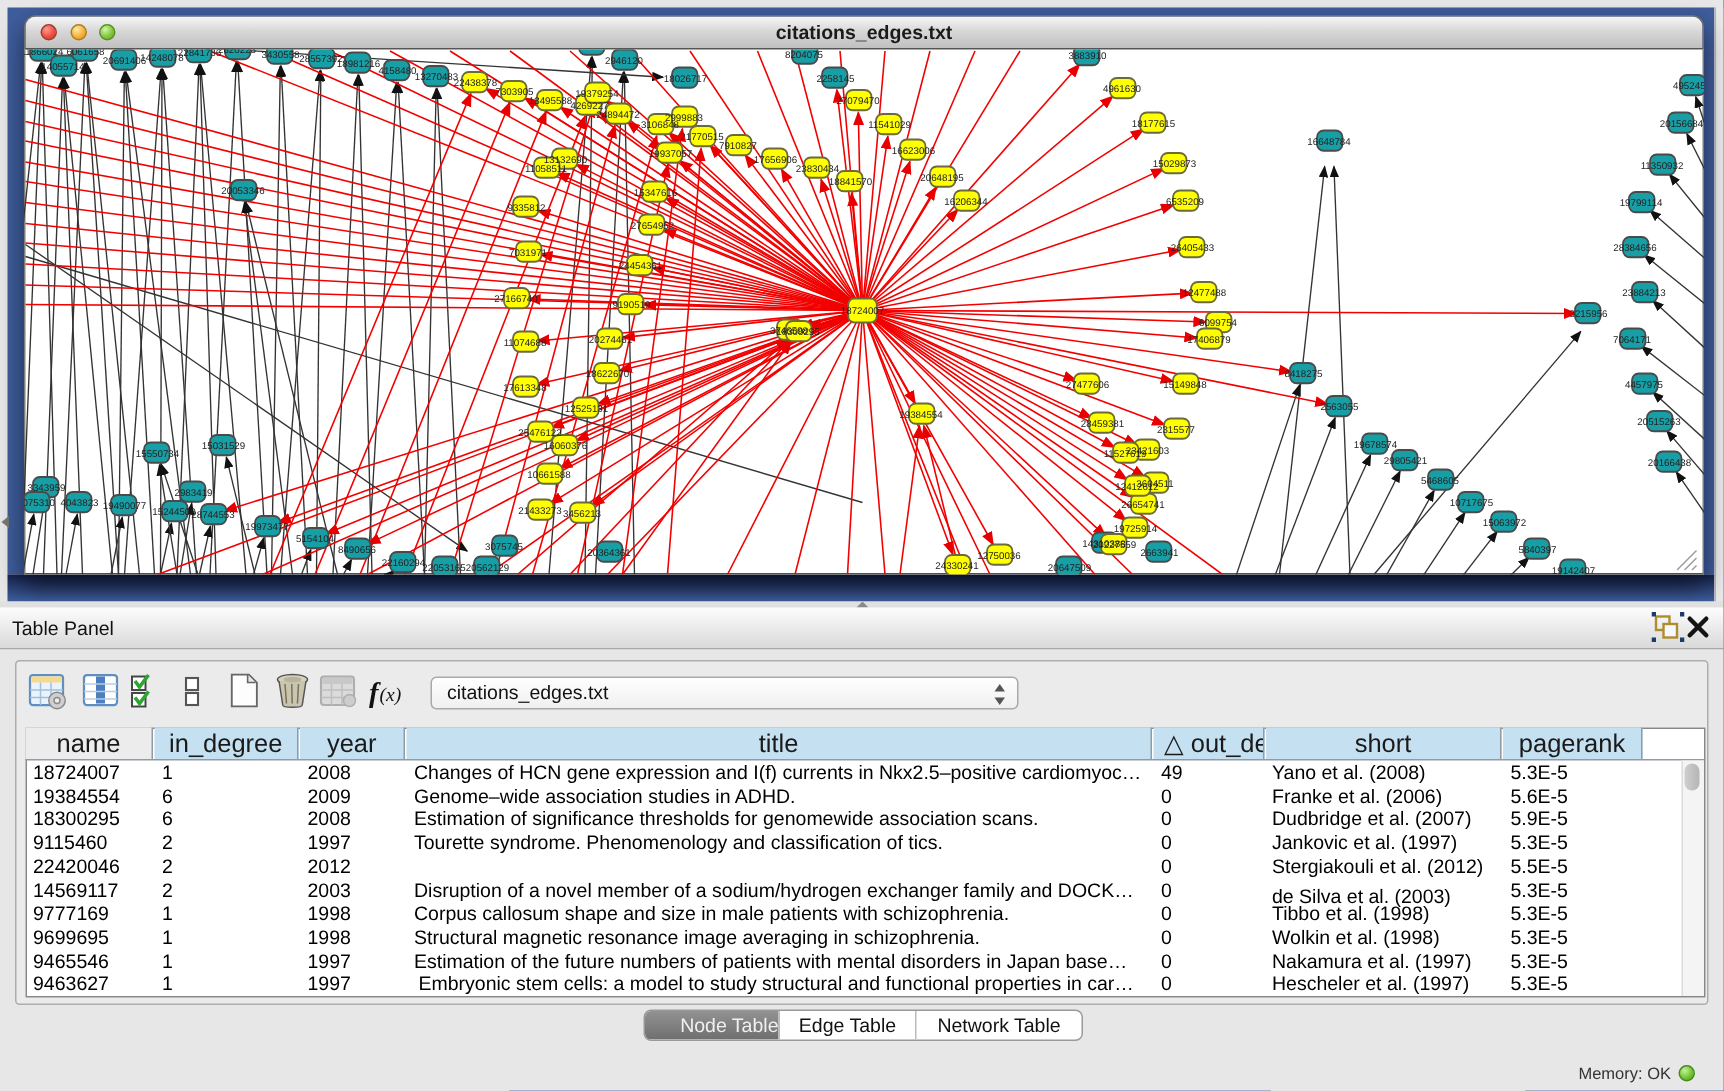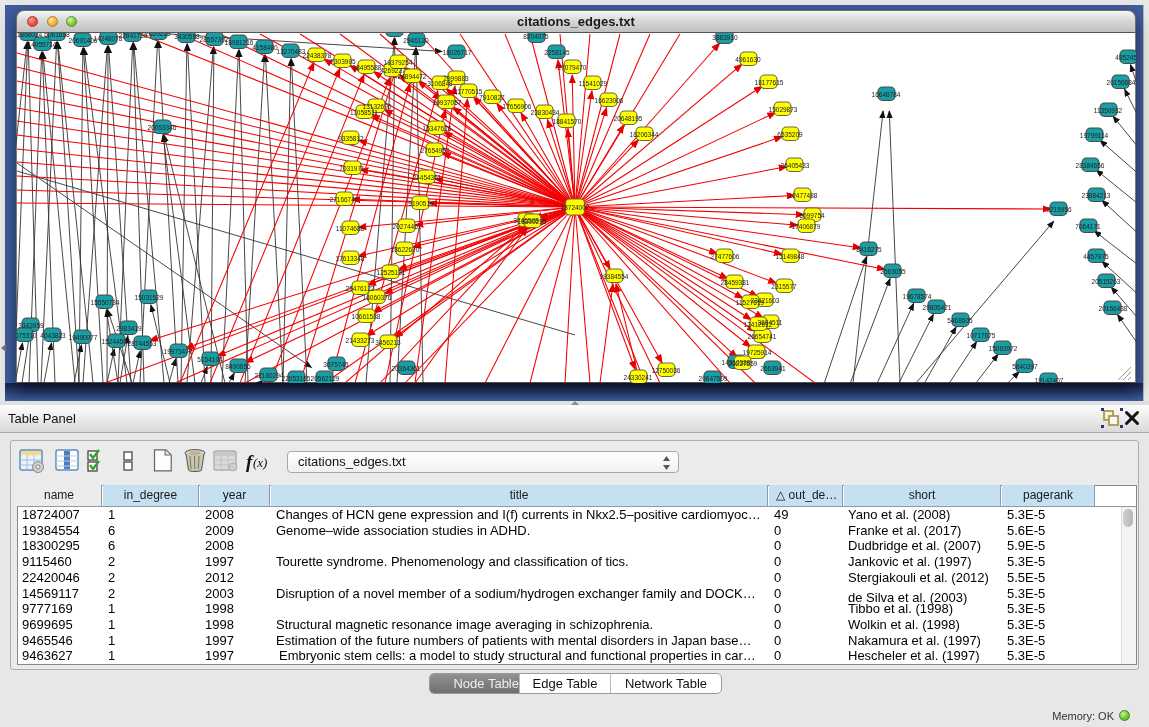--- a/index.html
+++ b/index.html
@@ -574,21 +574,21 @@
       <text x="7" y="19" font-family="Liberation Serif,serif" font-style="italic" font-size="13" fill="#111">(x)</text>
     </g>
 </svg>
 <div class="abs" style="left:287px;top:451px;width:392px;height:22px;background:linear-gradient(#ffffff,#f0f0f0);border:1px solid #a9a9a9;border-radius:4px;font-size:13px;line-height:20px;color:#111;padding-left:10px">citations_edges.txt
   <svg style="position:absolute;right:7px;top:4px" width="9" height="14" viewBox="0 0 9 14">
       <path d="M4.5 0L8 5H1z" fill="#555"></path>
       <path d="M4.5 14L1 9h7z" fill="#555"></path>
     </svg>
 </div>
 <div class="abs" style="left:17px;top:485px;width:1120px;height:180px;background:#fff;border:1px solid #888"></div>
-<div class="abs" style="left:17px;top:485px;width:1120px;height:22px;font-size:12px;color:#1a1a1a;border-bottom:1px solid #8f9ca5">
+<div class="abs" style="left:17px;top:485px;width:1120px;height:22px;font-size:17px;color:#1a1a1a;border-bottom:1px solid #8f9ca5">
     <div style="position:absolute;left:0px;width:85px;top:0;height:21px;white-space:nowrap;overflow:hidden;background:#ececec;border-right:1px solid #8f9ca5;line-height:21px;text-align:center;padding-left:0px">name</div>
     <div style="position:absolute;left:86px;width:96px;top:0;height:21px;white-space:nowrap;overflow:hidden;background:#c5e0f0;border-right:1px solid #8f9ca5;line-height:21px;text-align:center;padding-left:0px">in_degree</div>
     <div style="position:absolute;left:183px;width:70px;top:0;height:21px;white-space:nowrap;overflow:hidden;background:#c5e0f0;border-right:1px solid #8f9ca5;line-height:21px;text-align:center;padding-left:0px">year</div>
     <div style="position:absolute;left:254px;width:497px;top:0;height:21px;white-space:nowrap;overflow:hidden;background:#c5e0f0;border-right:1px solid #8f9ca5;line-height:21px;text-align:center;padding-left:0px">title</div>
     <div style="position:absolute;left:752px;width:74px;top:0;height:21px;white-space:nowrap;overflow:hidden;background:#c5e0f0;border-right:1px solid #8f9ca5;line-height:21px;text-align:left;padding-left:7px">△ out_de…</div>
     <div style="position:absolute;left:827px;width:157px;top:0;height:21px;white-space:nowrap;overflow:hidden;background:#c5e0f0;border-right:1px solid #8f9ca5;line-height:21px;text-align:center;padding-left:0px">short</div>
     <div style="position:absolute;left:985px;width:93px;top:0;height:21px;white-space:nowrap;overflow:hidden;background:#c5e0f0;border-right:1px solid #8f9ca5;line-height:21px;text-align:center;padding-left:0px">pagerank</div>
   </div>
 <div class="abs" style="left:0;top:0;font-size:13px;color:#000">
 <div style="position:absolute;left:17px;top:507.0px;width:1119px;height:15.7px;line-height:15.7px">
@@ -599,27 +599,28 @@
       <div style="position:absolute;left:757px;width:70px;top:0;white-space:nowrap;overflow:hidden">49</div>
       <div style="position:absolute;left:831px;width:154px;top:0;white-space:nowrap;overflow:hidden">Yano et al. (2008)</div>
       <div style="position:absolute;left:990px;width:89px;top:0;white-space:nowrap;overflow:hidden">5.3E-5</div>
     </div>
 <div style="position:absolute;left:17px;top:522.7px;width:1119px;height:15.7px;line-height:15.7px">
       <div style="position:absolute;left:5px;width:81px;top:0;white-space:nowrap;overflow:hidden">19384554</div>
       <div style="position:absolute;left:91px;width:92px;top:0;white-space:nowrap;overflow:hidden">6</div>
       <div style="position:absolute;left:188px;width:66px;top:0;white-space:nowrap;overflow:hidden">2009</div>
       <div style="position:absolute;left:259px;width:493px;top:0;white-space:nowrap;overflow:hidden">Genome–wide association studies in ADHD.</div>
       <div style="position:absolute;left:757px;width:70px;top:0;white-space:nowrap;overflow:hidden">0</div>
-      <div style="position:absolute;left:831px;width:154px;top:0;white-space:nowrap;overflow:hidden">Franke et al. (2017)</div>
+      <div style="position:absolute;left:831px;width:154px;top:0;white-space:nowrap;overflow:hidden">Franke et al. (2006)</div>
       <div style="position:absolute;left:990px;width:89px;top:0;white-space:nowrap;overflow:hidden">5.6E-5</div>
     </div>
 <div style="position:absolute;left:17px;top:538.4px;width:1119px;height:15.7px;line-height:15.7px">
       <div style="position:absolute;left:5px;width:81px;top:0;white-space:nowrap;overflow:hidden">18300295</div>
       <div style="position:absolute;left:91px;width:92px;top:0;white-space:nowrap;overflow:hidden">6</div>
       <div style="position:absolute;left:188px;width:66px;top:0;white-space:nowrap;overflow:hidden">2008</div>
+      <div style="position:absolute;left:259px;width:493px;top:0;white-space:nowrap;overflow:hidden">Estimation of significance thresholds for genomewide association scans.</div>
       <div style="position:absolute;left:757px;width:70px;top:0;white-space:nowrap;overflow:hidden">0</div>
       <div style="position:absolute;left:831px;width:154px;top:0;white-space:nowrap;overflow:hidden">Dudbridge et al. (2007)</div>
       <div style="position:absolute;left:990px;width:89px;top:0;white-space:nowrap;overflow:hidden">5.9E-5</div>
     </div>
 <div style="position:absolute;left:17px;top:554.1px;width:1119px;height:15.7px;line-height:15.7px">
       <div style="position:absolute;left:5px;width:81px;top:0;white-space:nowrap;overflow:hidden">9115460</div>
       <div style="position:absolute;left:91px;width:92px;top:0;white-space:nowrap;overflow:hidden">2</div>
       <div style="position:absolute;left:188px;width:66px;top:0;white-space:nowrap;overflow:hidden">1997</div>
       <div style="position:absolute;left:259px;width:493px;top:0;white-space:nowrap;overflow:hidden">Tourette syndrome. Phenomenology and classification of tics.</div>
       <div style="position:absolute;left:757px;width:70px;top:0;white-space:nowrap;overflow:hidden">0</div>
@@ -640,20 +641,21 @@
       <div style="position:absolute;left:188px;width:66px;top:0;white-space:nowrap;overflow:hidden">2003</div>
       <div style="position:absolute;left:259px;width:493px;top:0;white-space:nowrap;overflow:hidden">Disruption of a novel member of a sodium/hydrogen exchanger family and DOCK…</div>
       <div style="position:absolute;left:757px;width:70px;top:0;white-space:nowrap;overflow:hidden">0</div>
       <div style="position:absolute;left:831px;width:154px;top:4px;white-space:nowrap;overflow:hidden">de Silva et al. (2003)</div>
       <div style="position:absolute;left:990px;width:89px;top:0;white-space:nowrap;overflow:hidden">5.3E-5</div>
     </div>
 <div style="position:absolute;left:17px;top:601.2px;width:1119px;height:15.7px;line-height:15.7px">
       <div style="position:absolute;left:5px;width:81px;top:0;white-space:nowrap;overflow:hidden">9777169</div>
       <div style="position:absolute;left:91px;width:92px;top:0;white-space:nowrap;overflow:hidden">1</div>
       <div style="position:absolute;left:188px;width:66px;top:0;white-space:nowrap;overflow:hidden">1998</div>
+      <div style="position:absolute;left:259px;width:493px;top:0;white-space:nowrap;overflow:hidden">Corpus callosum shape and size in male patients with schizophrenia.</div>
       <div style="position:absolute;left:757px;width:70px;top:0;white-space:nowrap;overflow:hidden">0</div>
       <div style="position:absolute;left:831px;width:154px;top:0;white-space:nowrap;overflow:hidden">Tibbo et al. (1998)</div>
       <div style="position:absolute;left:990px;width:89px;top:0;white-space:nowrap;overflow:hidden">5.3E-5</div>
     </div>
 <div style="position:absolute;left:17px;top:616.9px;width:1119px;height:15.7px;line-height:15.7px">
       <div style="position:absolute;left:5px;width:81px;top:0;white-space:nowrap;overflow:hidden">9699695</div>
       <div style="position:absolute;left:91px;width:92px;top:0;white-space:nowrap;overflow:hidden">1</div>
       <div style="position:absolute;left:188px;width:66px;top:0;white-space:nowrap;overflow:hidden">1998</div>
       <div style="position:absolute;left:259px;width:493px;top:0;white-space:nowrap;overflow:hidden">Structural magnetic resonance image averaging in schizophrenia.</div>
       <div style="position:absolute;left:757px;width:70px;top:0;white-space:nowrap;overflow:hidden">0</div>

